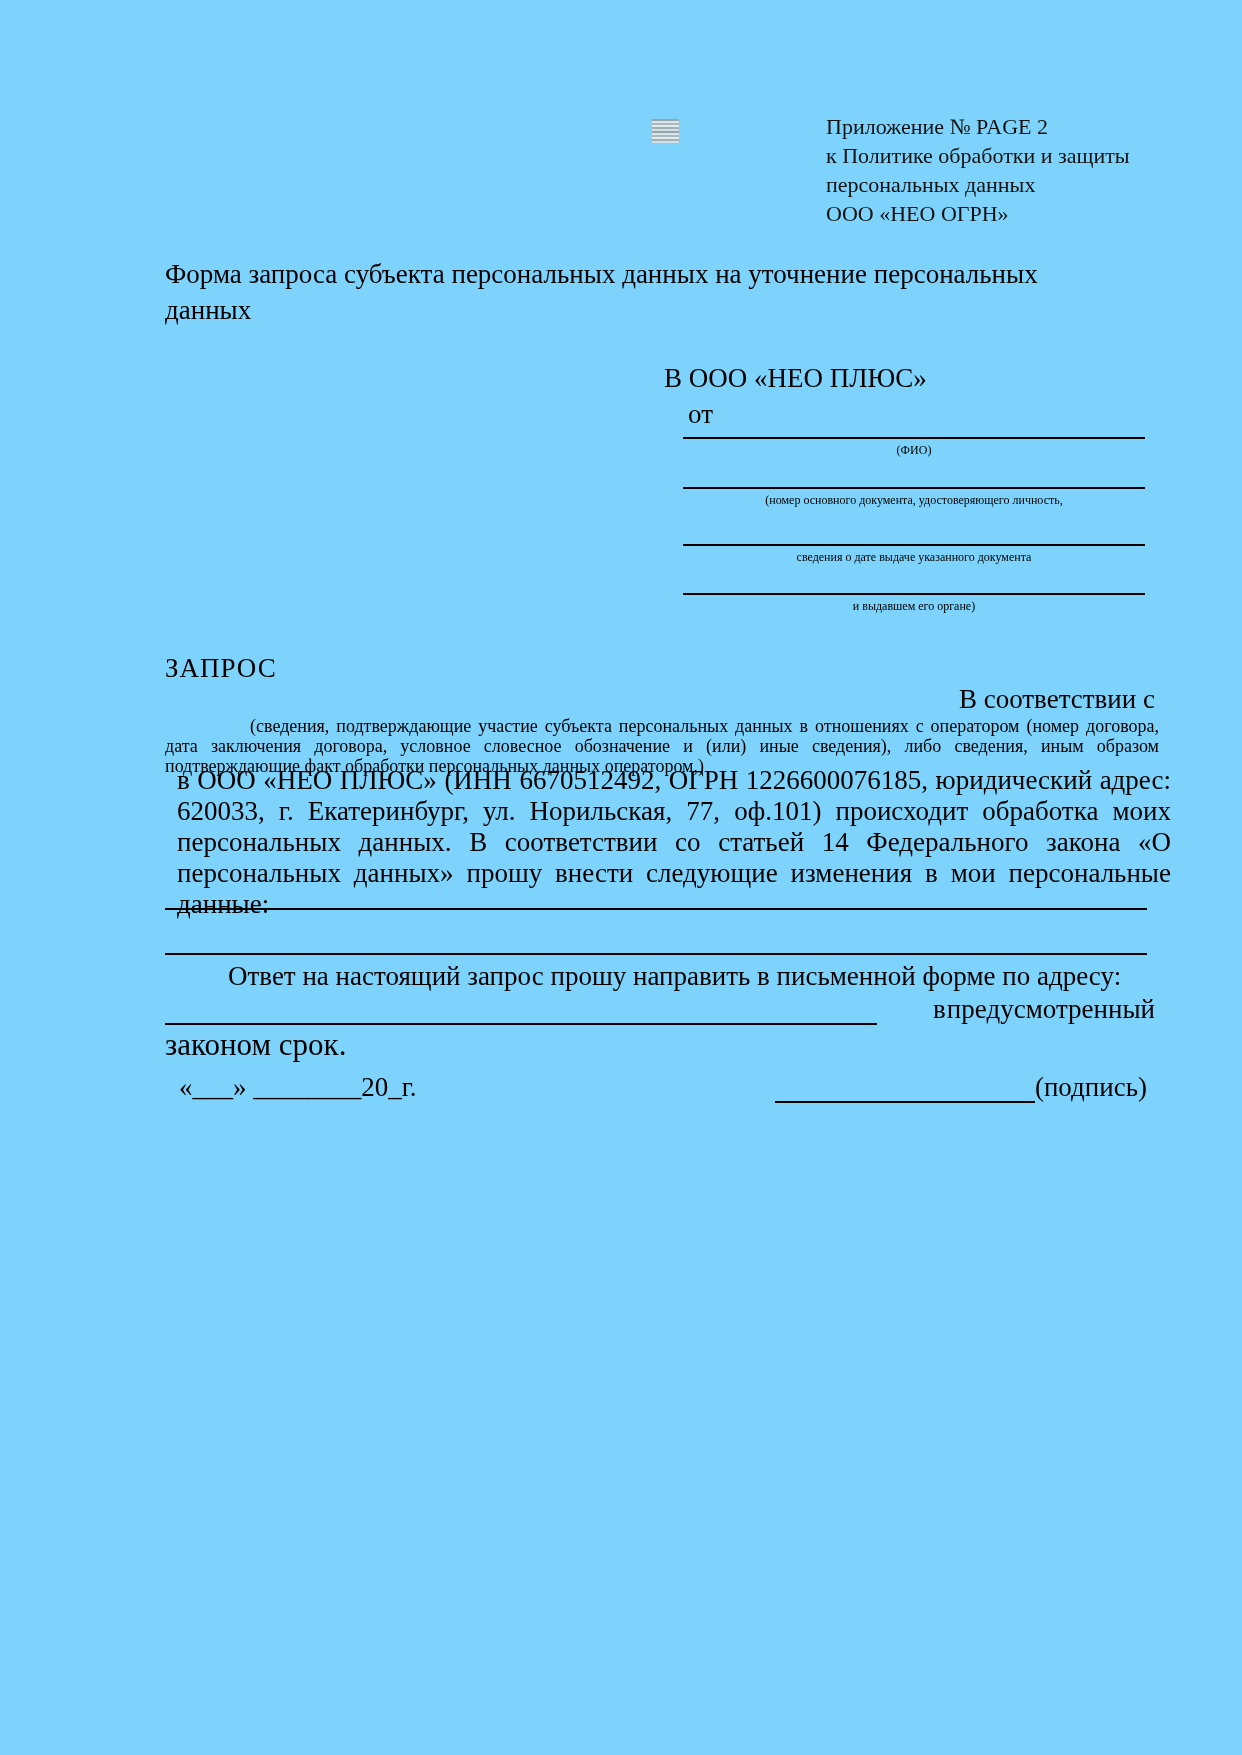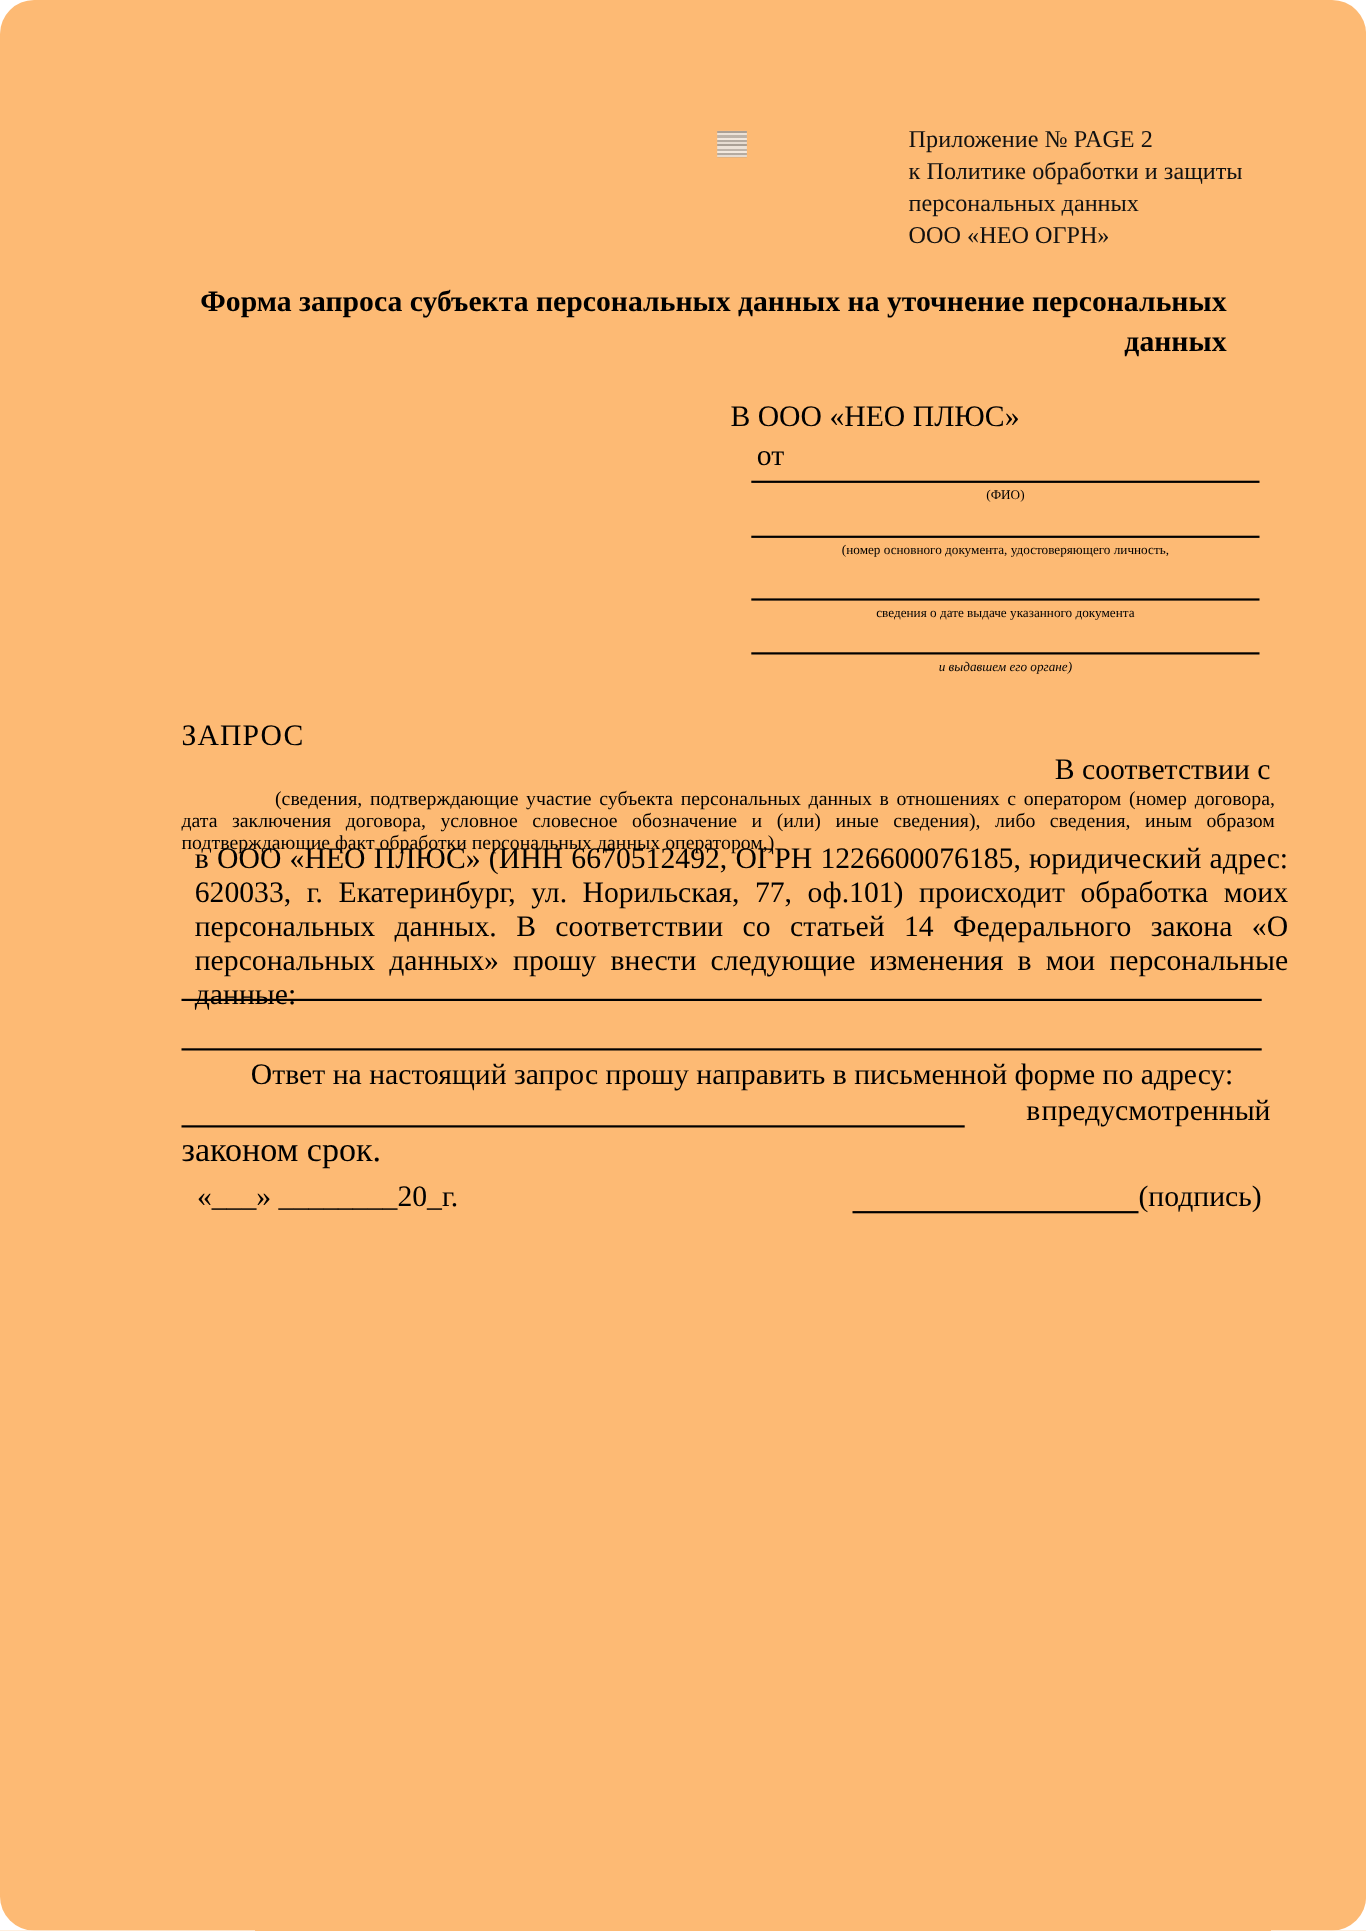--- a/index.html
+++ b/index.html
@@ -1,44 +1,43 @@
 <!DOCTYPE html>
 <html><head>
 <meta charset="utf-8">
 <style>
   html,body { margin:0; padding:0; background:#ffffff; }
   .page {
     position:relative;
     width:1242px; height:1755px;
-    background:#fdba74;
+    background:#7dd3fc;
     font-family:"Liberation Serif","DejaVu Serif",serif;
     color:#000;
     overflow:hidden;
-    border-radius:31px;
   }
   .artifact {
     position:absolute; left:652px; top:119px; width:27px; height:24px;
     background:repeating-linear-gradient(180deg,
       #9c9c9c 0 2px,#e9e9e9 2px 4px,#b3b3b3 4px 6px,#f1f1f1 6px 8px,#a8a8a8 8px 10px,#e2e2e2 10px 12px);
     opacity:.85;
   }
   .header {
     position:absolute; left:826px; top:112px;
     font-size:22px; line-height:29px; color:#111; white-space:nowrap;
   }
   .title {
     position:absolute; left:165px; top:256px; width:950px;
-    text-align:right; font-size:27px; font-weight:bold; line-height:36px;
+    text-align:left; font-size:27px; font-weight:normal; line-height:36px;
   }
   .recipient-to { position:absolute; left:664px; top:363px; font-size:27px; white-space:nowrap; }
   .recipient-from { position:absolute; left:688px; top:399px; font-size:27px; }
   .field { position:absolute; left:683px; width:462px; }
   .field-rule { border-top:2px solid #000; height:0; }
   .field-caption { text-align:center; font-size:12px; padding-top:4px; white-space:nowrap; }
-  .f1 { top:437px; } .f2 { top:487px; } .f3 { top:544px; } .f4 { top:593px;font-style:italic; }
+  .f1 { top:437px; } .f2 { top:487px; } .f3 { top:544px; } .f4 { top:593px; }
   .zapros {
     position:absolute; left:165px; top:653px; width:950px;
     font-size:27px; letter-spacing:1px;
   }
   .intro-row {
     position:absolute; left:165px; top:684px; width:990px;
     display:flex; font-size:27px; align-items:flex-end;flex-direction:column;
   }
   .intro-text { padding-left:63px; white-space:nowrap; }
   .intro-fill { flex:1; border-bottom:2px solid #000; margin-left:10px; height:24px; }

